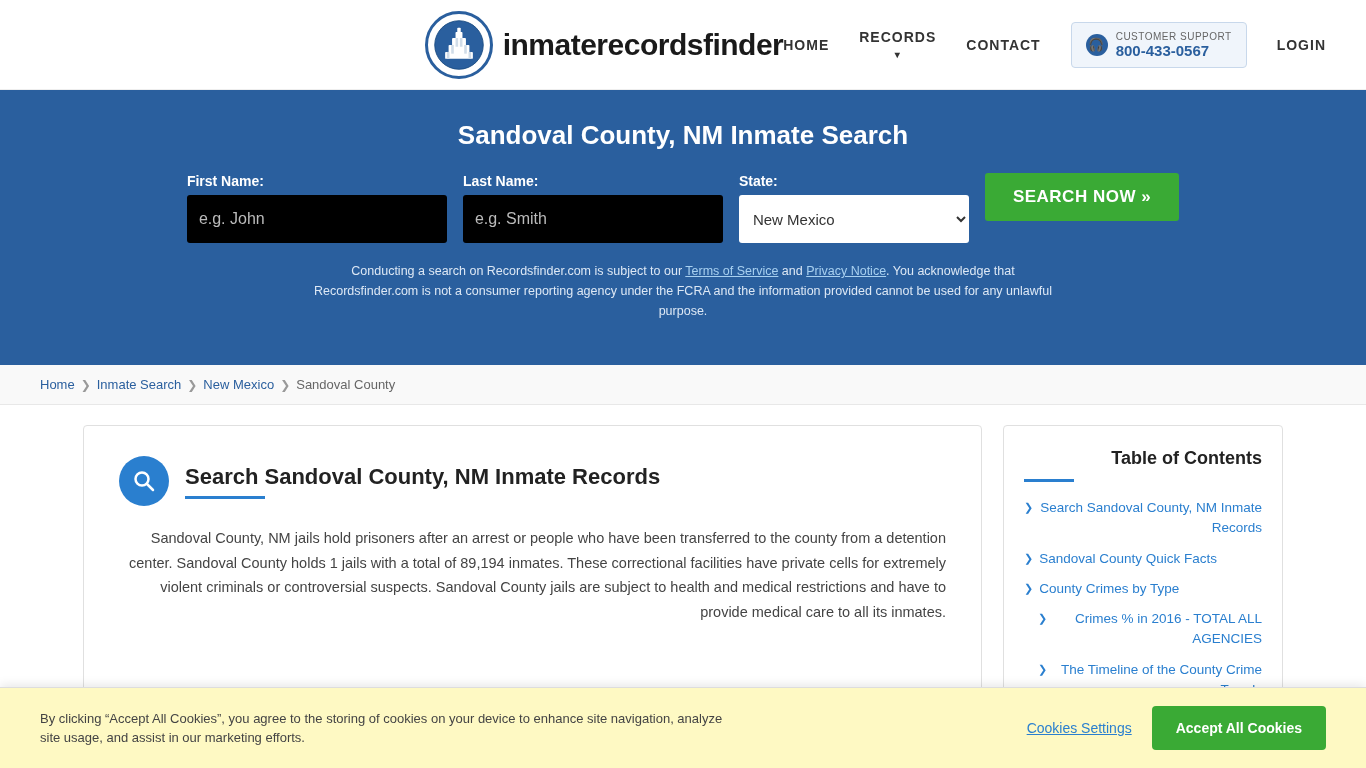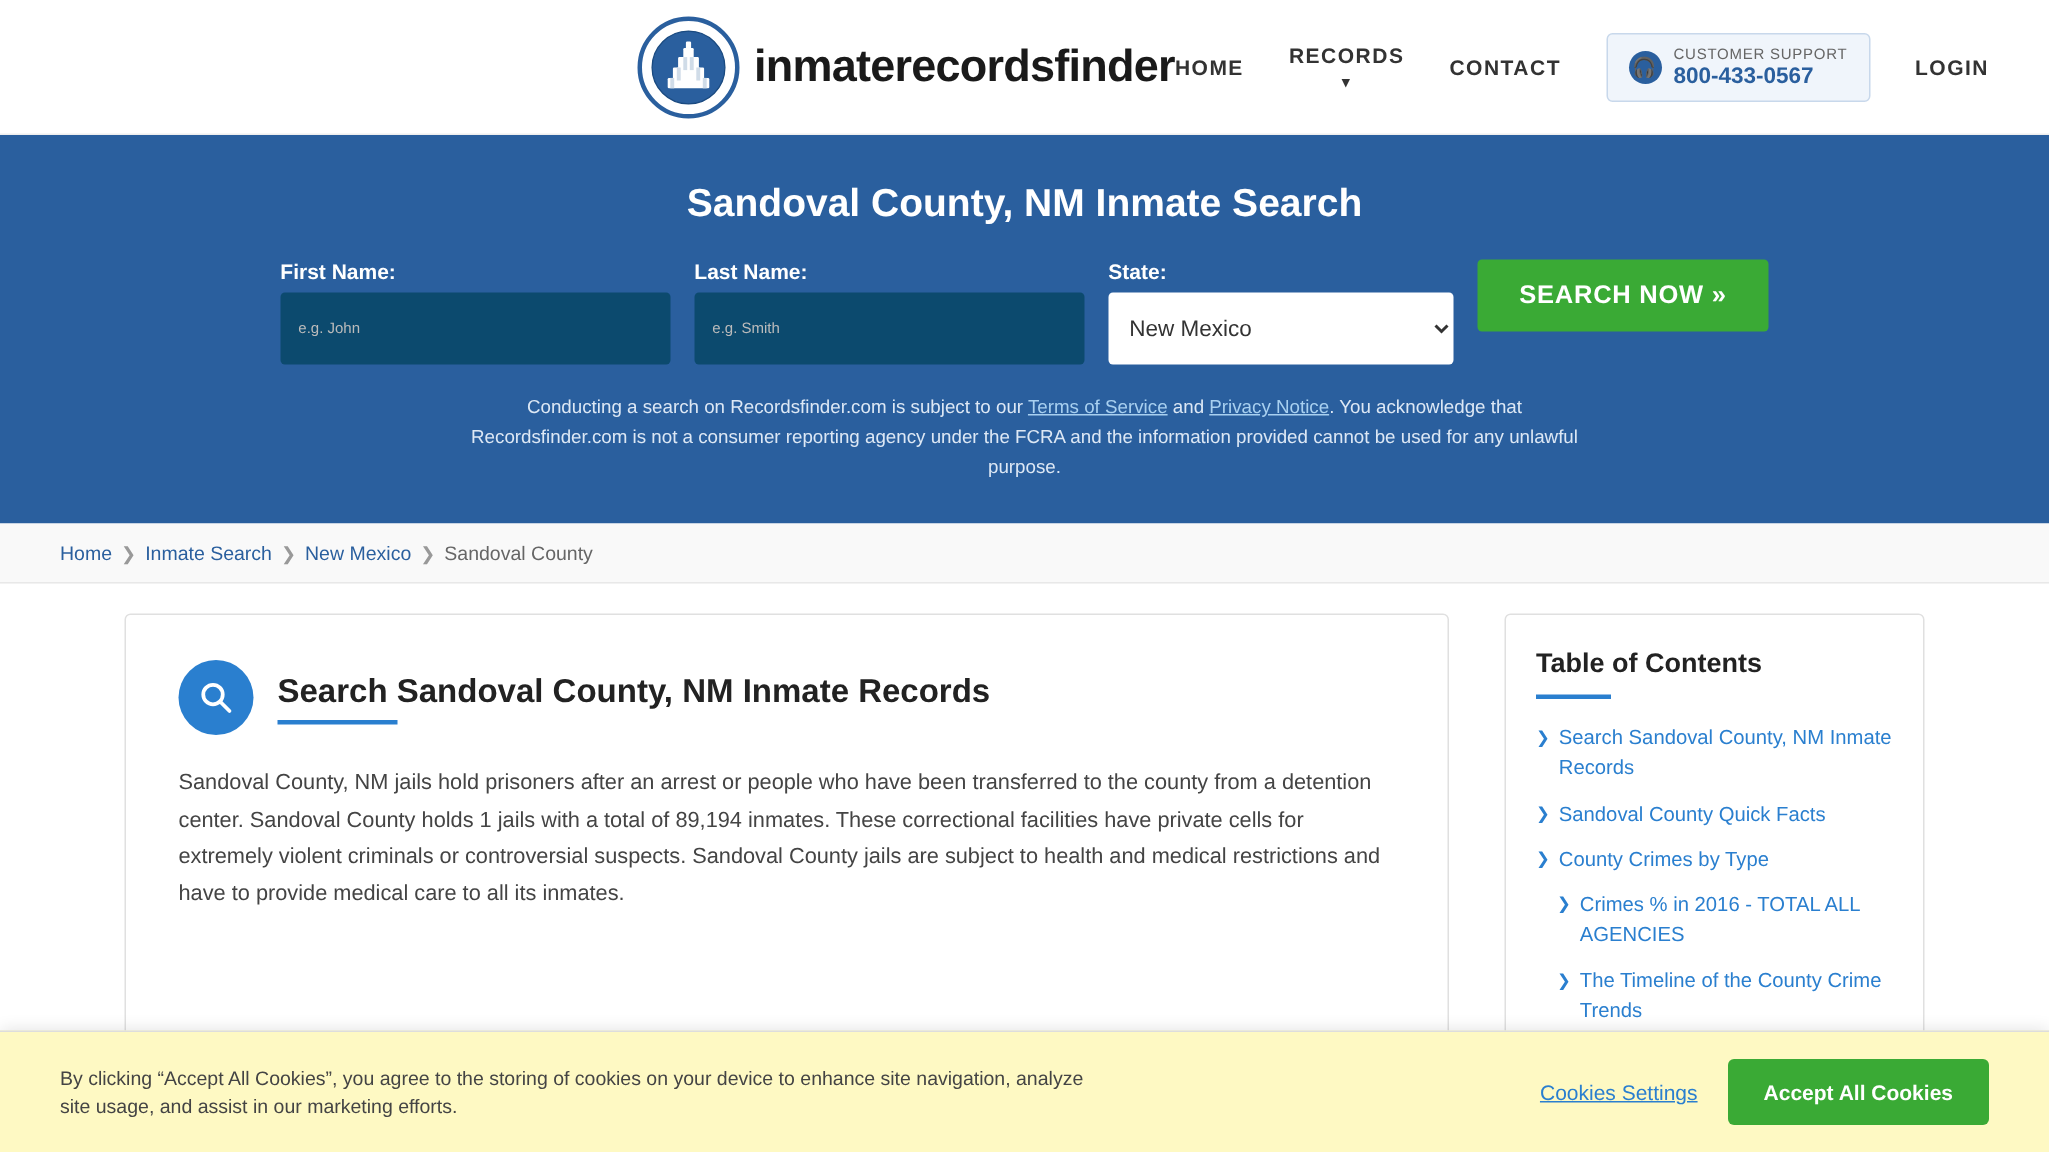--- a/index.html
+++ b/index.html
@@ -140,22 +140,22 @@
       color: #fff;
       font-size: 14px;
       font-weight: 600;
     }
     .form-input {
       width: 260px;
       height: 48px;
       padding: 0 12px;
       border: none;
       border-radius: 3px;
-      background: #0c4a6e;
-      font-size: 10px;
+      background: #000000;
+      font-size: 16px;
       color: #999;
     }
     .form-input::placeholder { color: #bbb; }
     .state-select {
       width: 230px;
       height: 48px;
       padding: 0 10px;
       border: none;
       border-radius: 3px;
       background: #fff;
@@ -174,21 +174,21 @@
       border-radius: 3px;
       cursor: pointer;
       letter-spacing: 0.5px;
       white-space: nowrap;
     }
     .hero-disclaimer {
       color: #dde8f5;
       font-size: 12.5px;
       line-height: 1.6;
       max-width: 750px;
-      margin: 0 auto;
+      margin: 16px auto;
     }
     .hero-disclaimer a {
       color: #a8d0f0;
     }
 
     
     .breadcrumb {
       padding: 12px 40px;
       font-size: 13px;
       color: #666;
@@ -206,24 +206,25 @@
       color: #999;
       font-size: 12px;
     }
     .breadcrumb-current {
       color: #666;
     }
 
     
     .main-content {
       display: flex;
-      gap: 17px;
+      gap: 1px;
       padding: 20px 40px;
       max-width: 1280px;
       margin: 0 auto;
+      text-align: right;
     }
 
     
     .article {
       flex: 1;
       background: #fff;
       border: 1px solid #e0e0e0;
       border-radius: 4px;
       padding: 30px 35px;
       margin-right: 20px;

